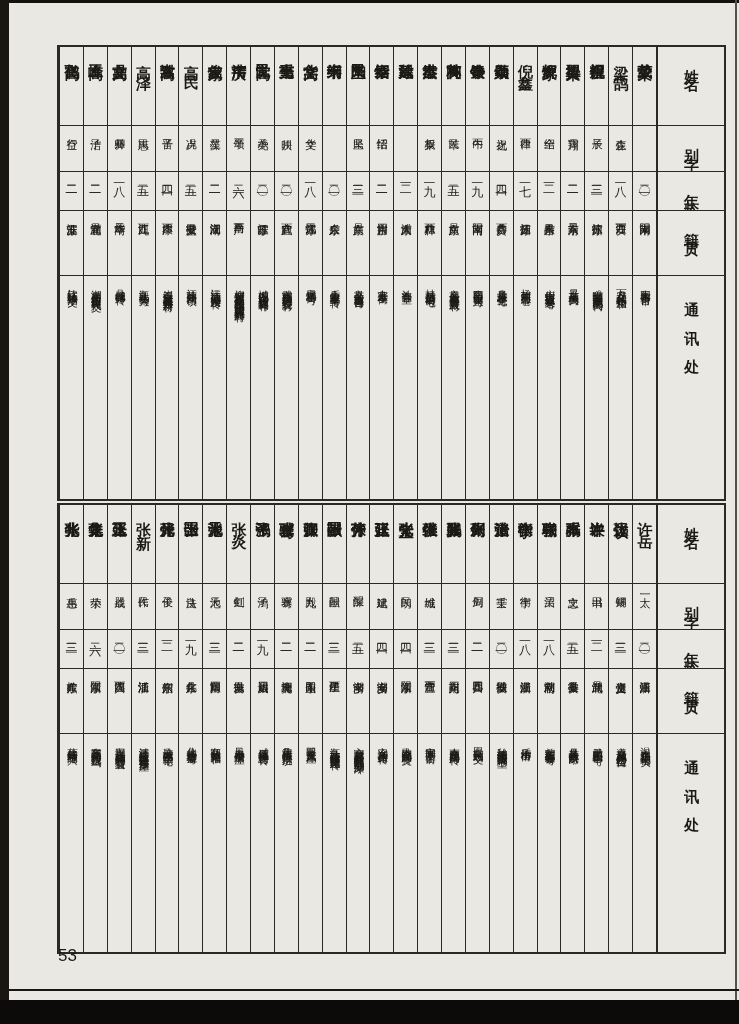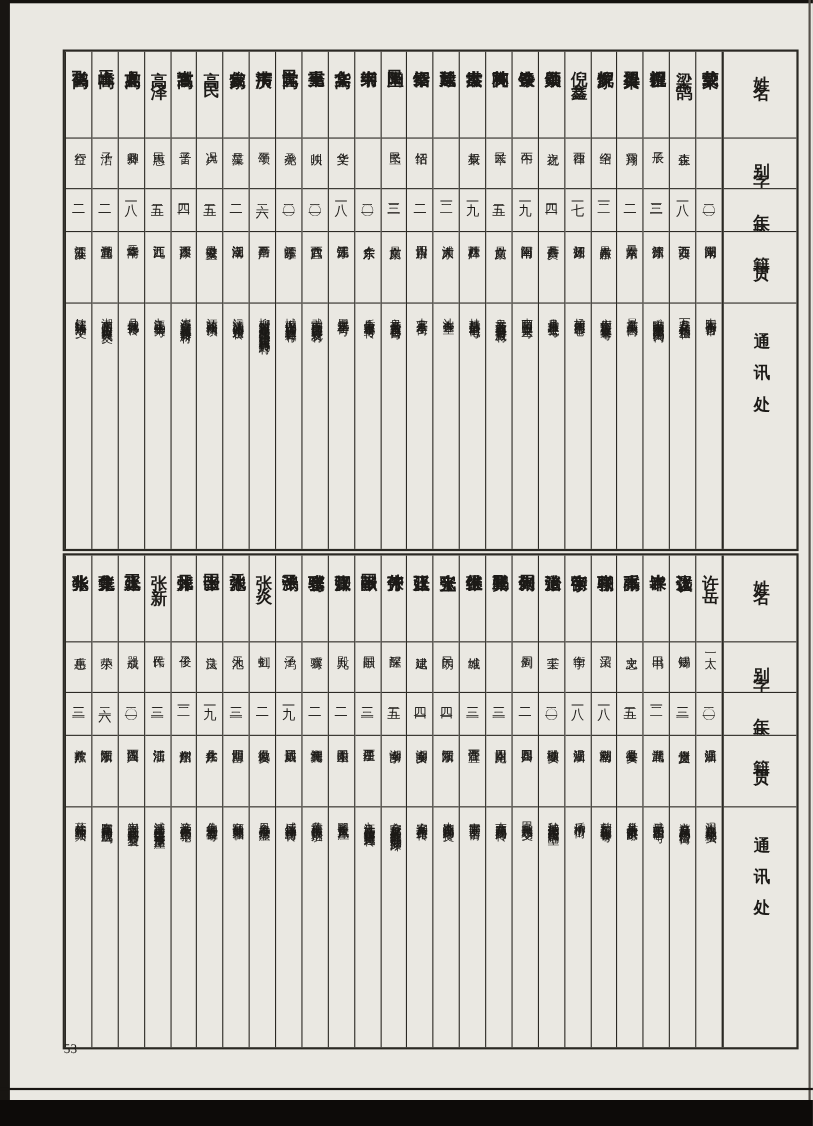--- a/index.html
+++ b/index.html
@@ -35,22 +35,22 @@
   .c-age{height:38px;}
   .c-age span{font-size:12px;line-height:1.0;padding-top:4px;}
   .c-native{height:64px;}
   .c-native span{font-size:11px;line-height:1.0;padding-top:4px;}
   .c-addr{flex:1 1 auto;}
   .c-addr span{font-size:10.5px;line-height:1.04;padding-top:5px;letter-spacing:1px;}
 
   .hdr .cell span{font-size:15px;font-weight:700;letter-spacing:0.55em;padding-top:10px;}
   .hdr .c-addr span{letter-spacing:1.9em;padding-top:14px;}
 
-  .pagenum{position:absolute;left:58px;top:946px;font-size:12px;color:var(--ink);
-           font-family:Liberation Serif, serif;}
+  .pagenum{position:absolute;left:58px;top:946px;font-size:17px;color:var(--ink);
+           font-family:Liberation Sans, sans-serif;}
 </style>
 </head>
 <body>
 
 <div class="page">
   <div class="edge-top"></div>
   <div class="edge-left"></div>
   <div class="edge-right"></div>
   <div class="edge-bottom-line"></div>
   <div class="edge-bottom"></div>

